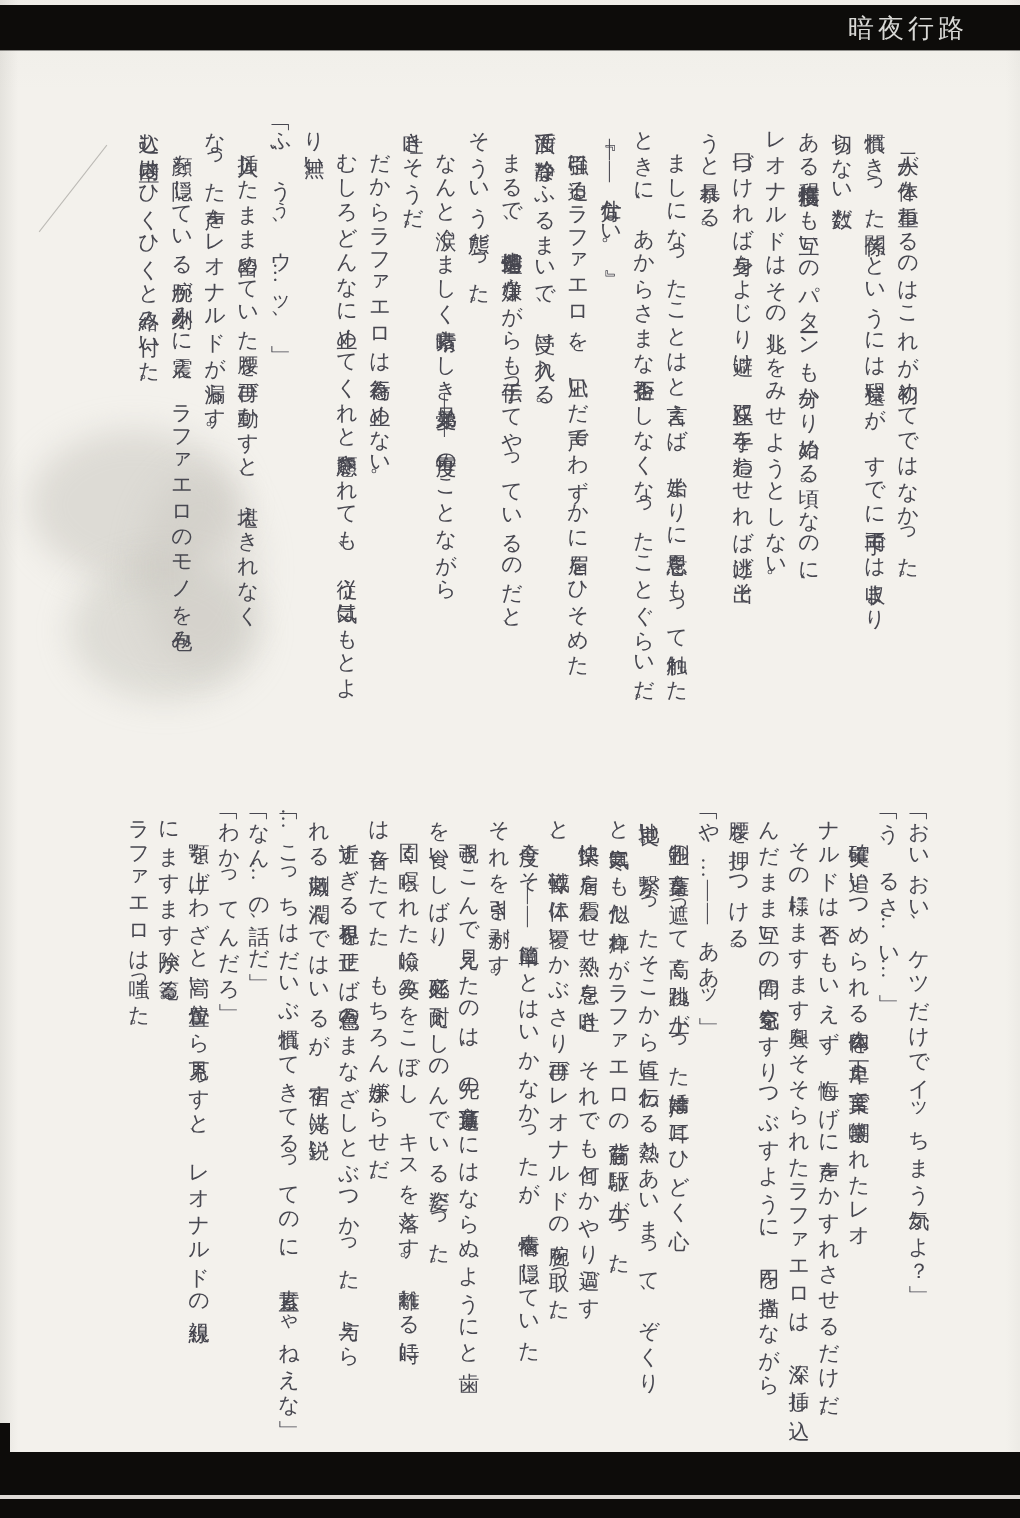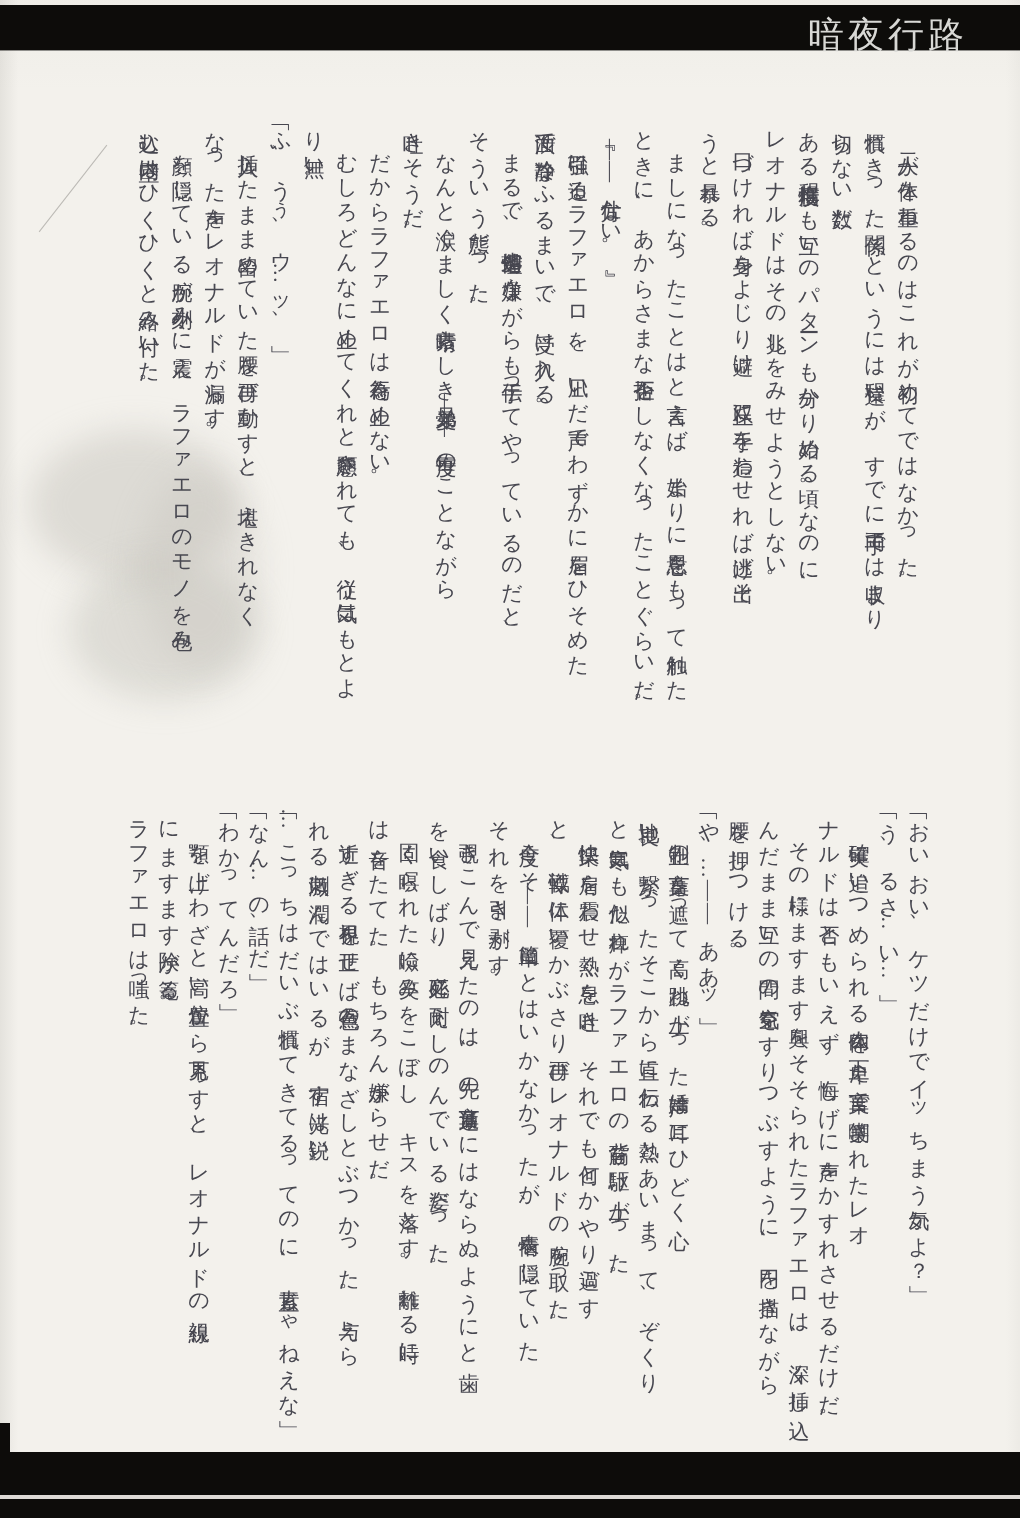--- a/index.html
+++ b/index.html
@@ -17,21 +17,21 @@
       linear-gradient(to left, rgba(190,188,182,.12) 0, rgba(190,188,182,0) 14px),
       linear-gradient(to bottom, rgba(200,198,192,.10) 0, rgba(200,198,192,0) 90px);
   }
   .top-band{
     position:absolute;top:5px;left:0;width:1020px;height:45px;
     background:var(--band,#0d0c0a);
     box-shadow:0 1px 0 rgba(0,0,0,.4);
   }
   .page-title{
     position:absolute;top:6px;right:52px;
-    font-size:36px;letter-spacing:4px;
+    font-size:26px;letter-spacing:4px;
     color:var(--title_text,#d8d8d5);
   }
   .passage{
     position:absolute;
     writing-mode:vertical-rl;
     color:var(--ink,#474750);
     font-size:21px;
   }
   .passage .colline{white-space:nowrap;}
   .passage-top{top:117px;right:96px;height:680px;}

